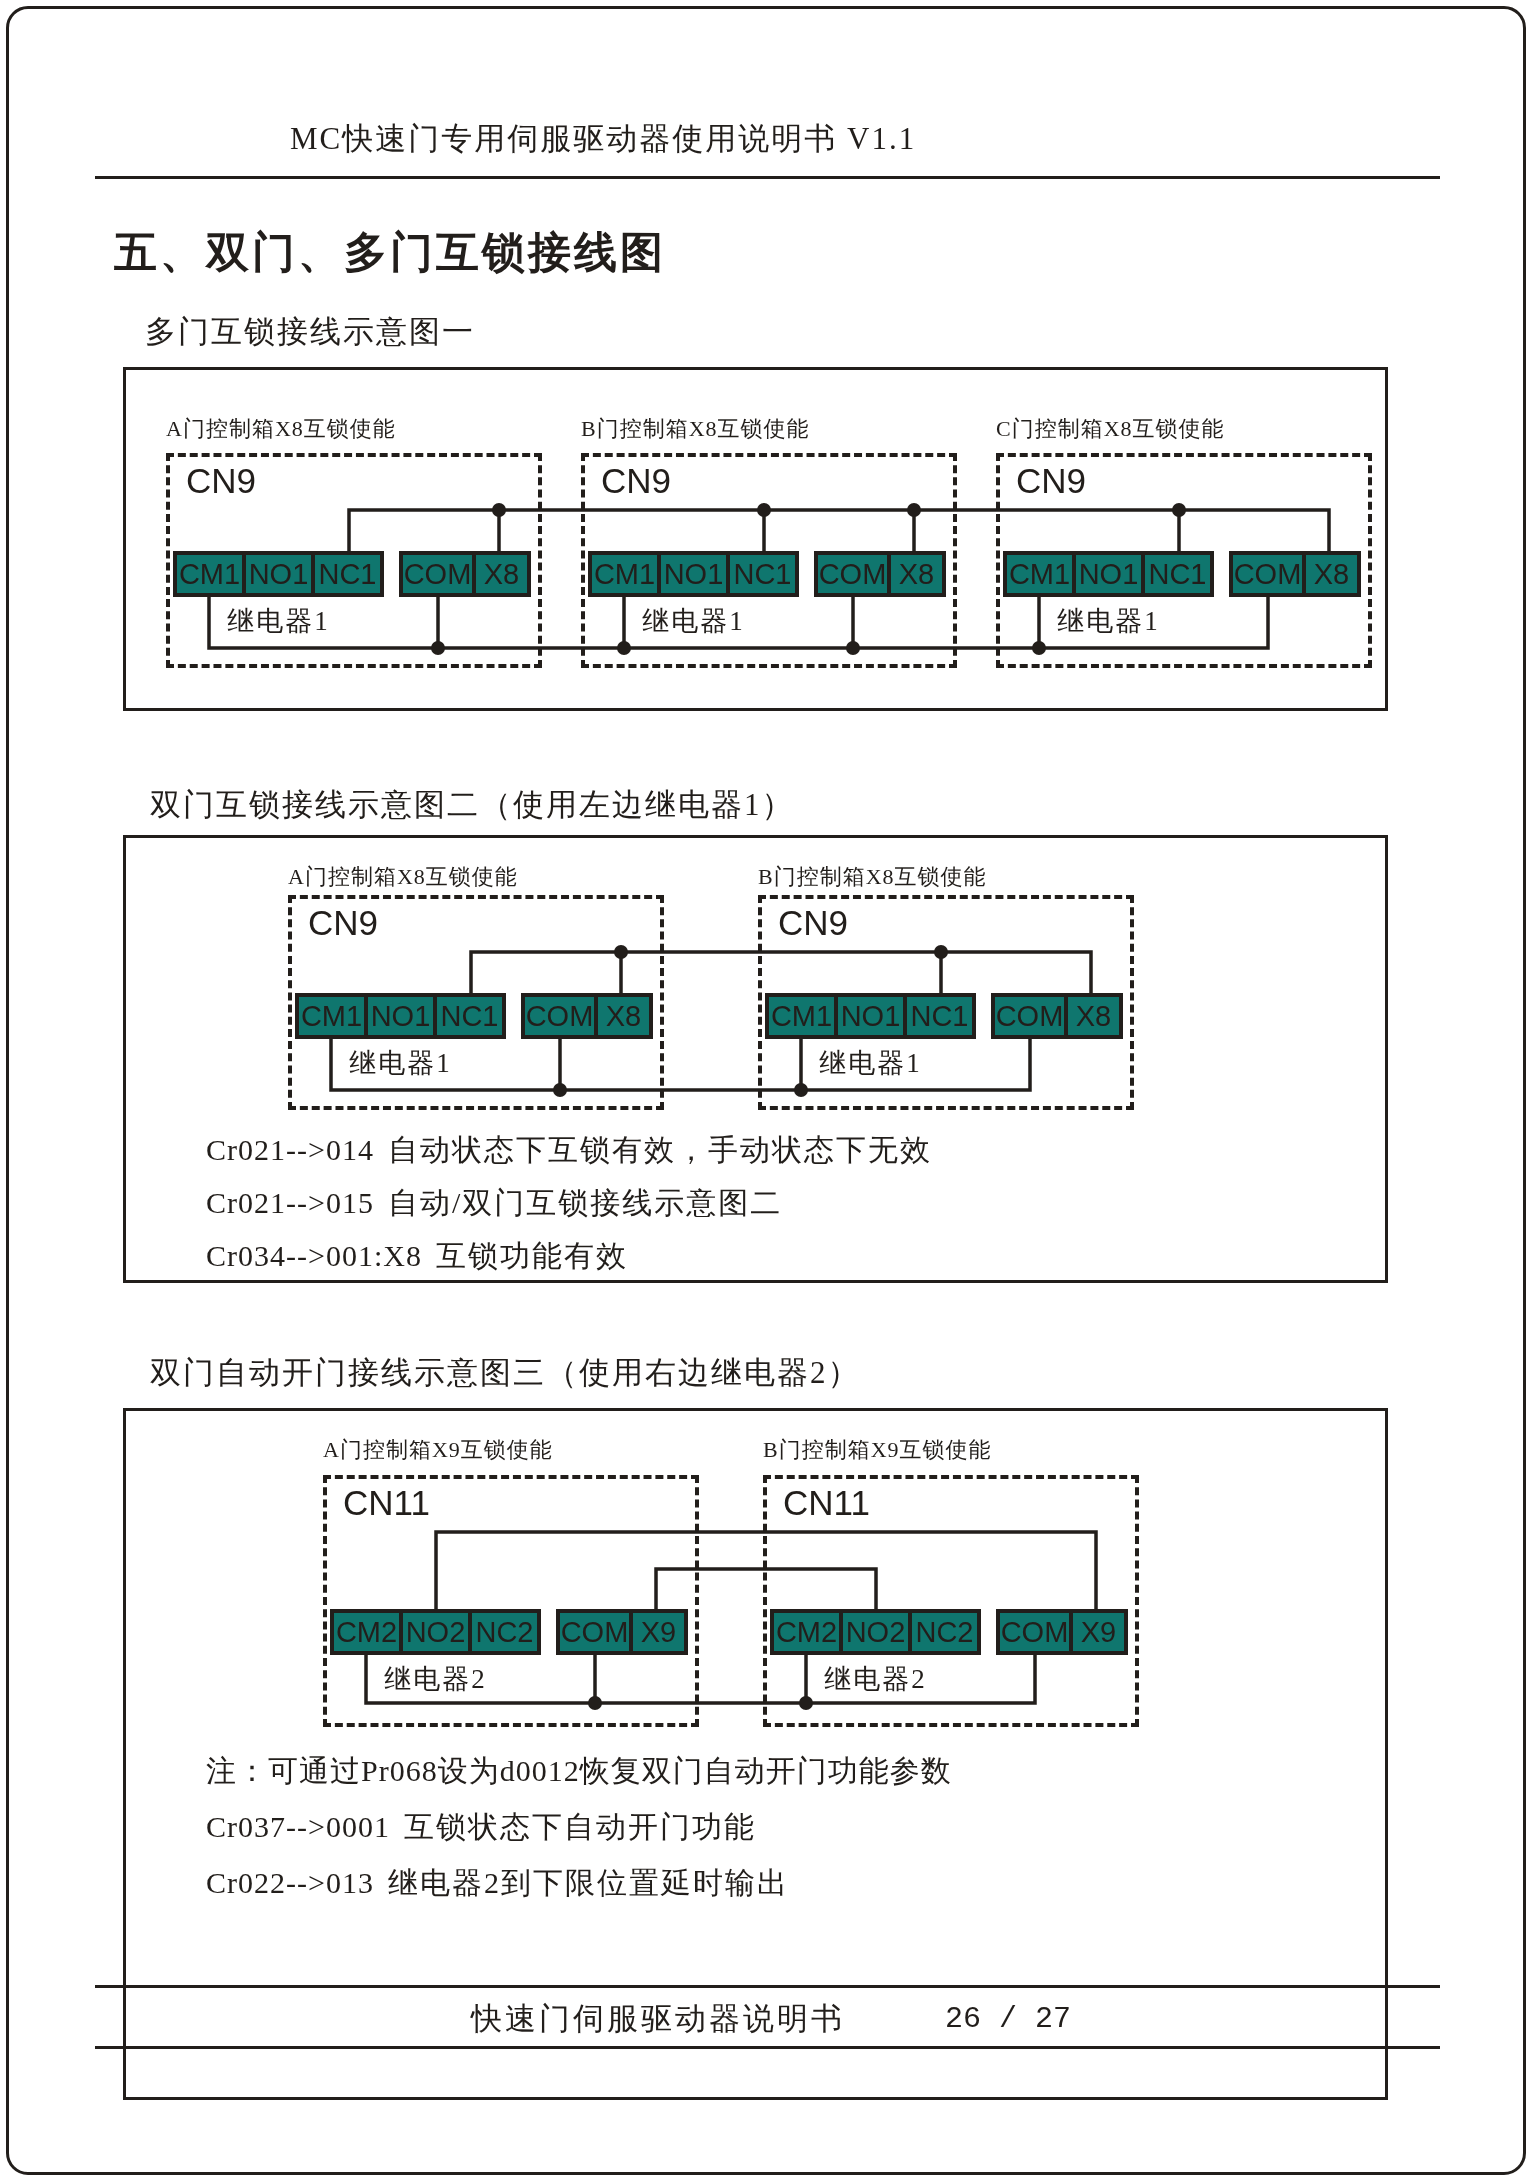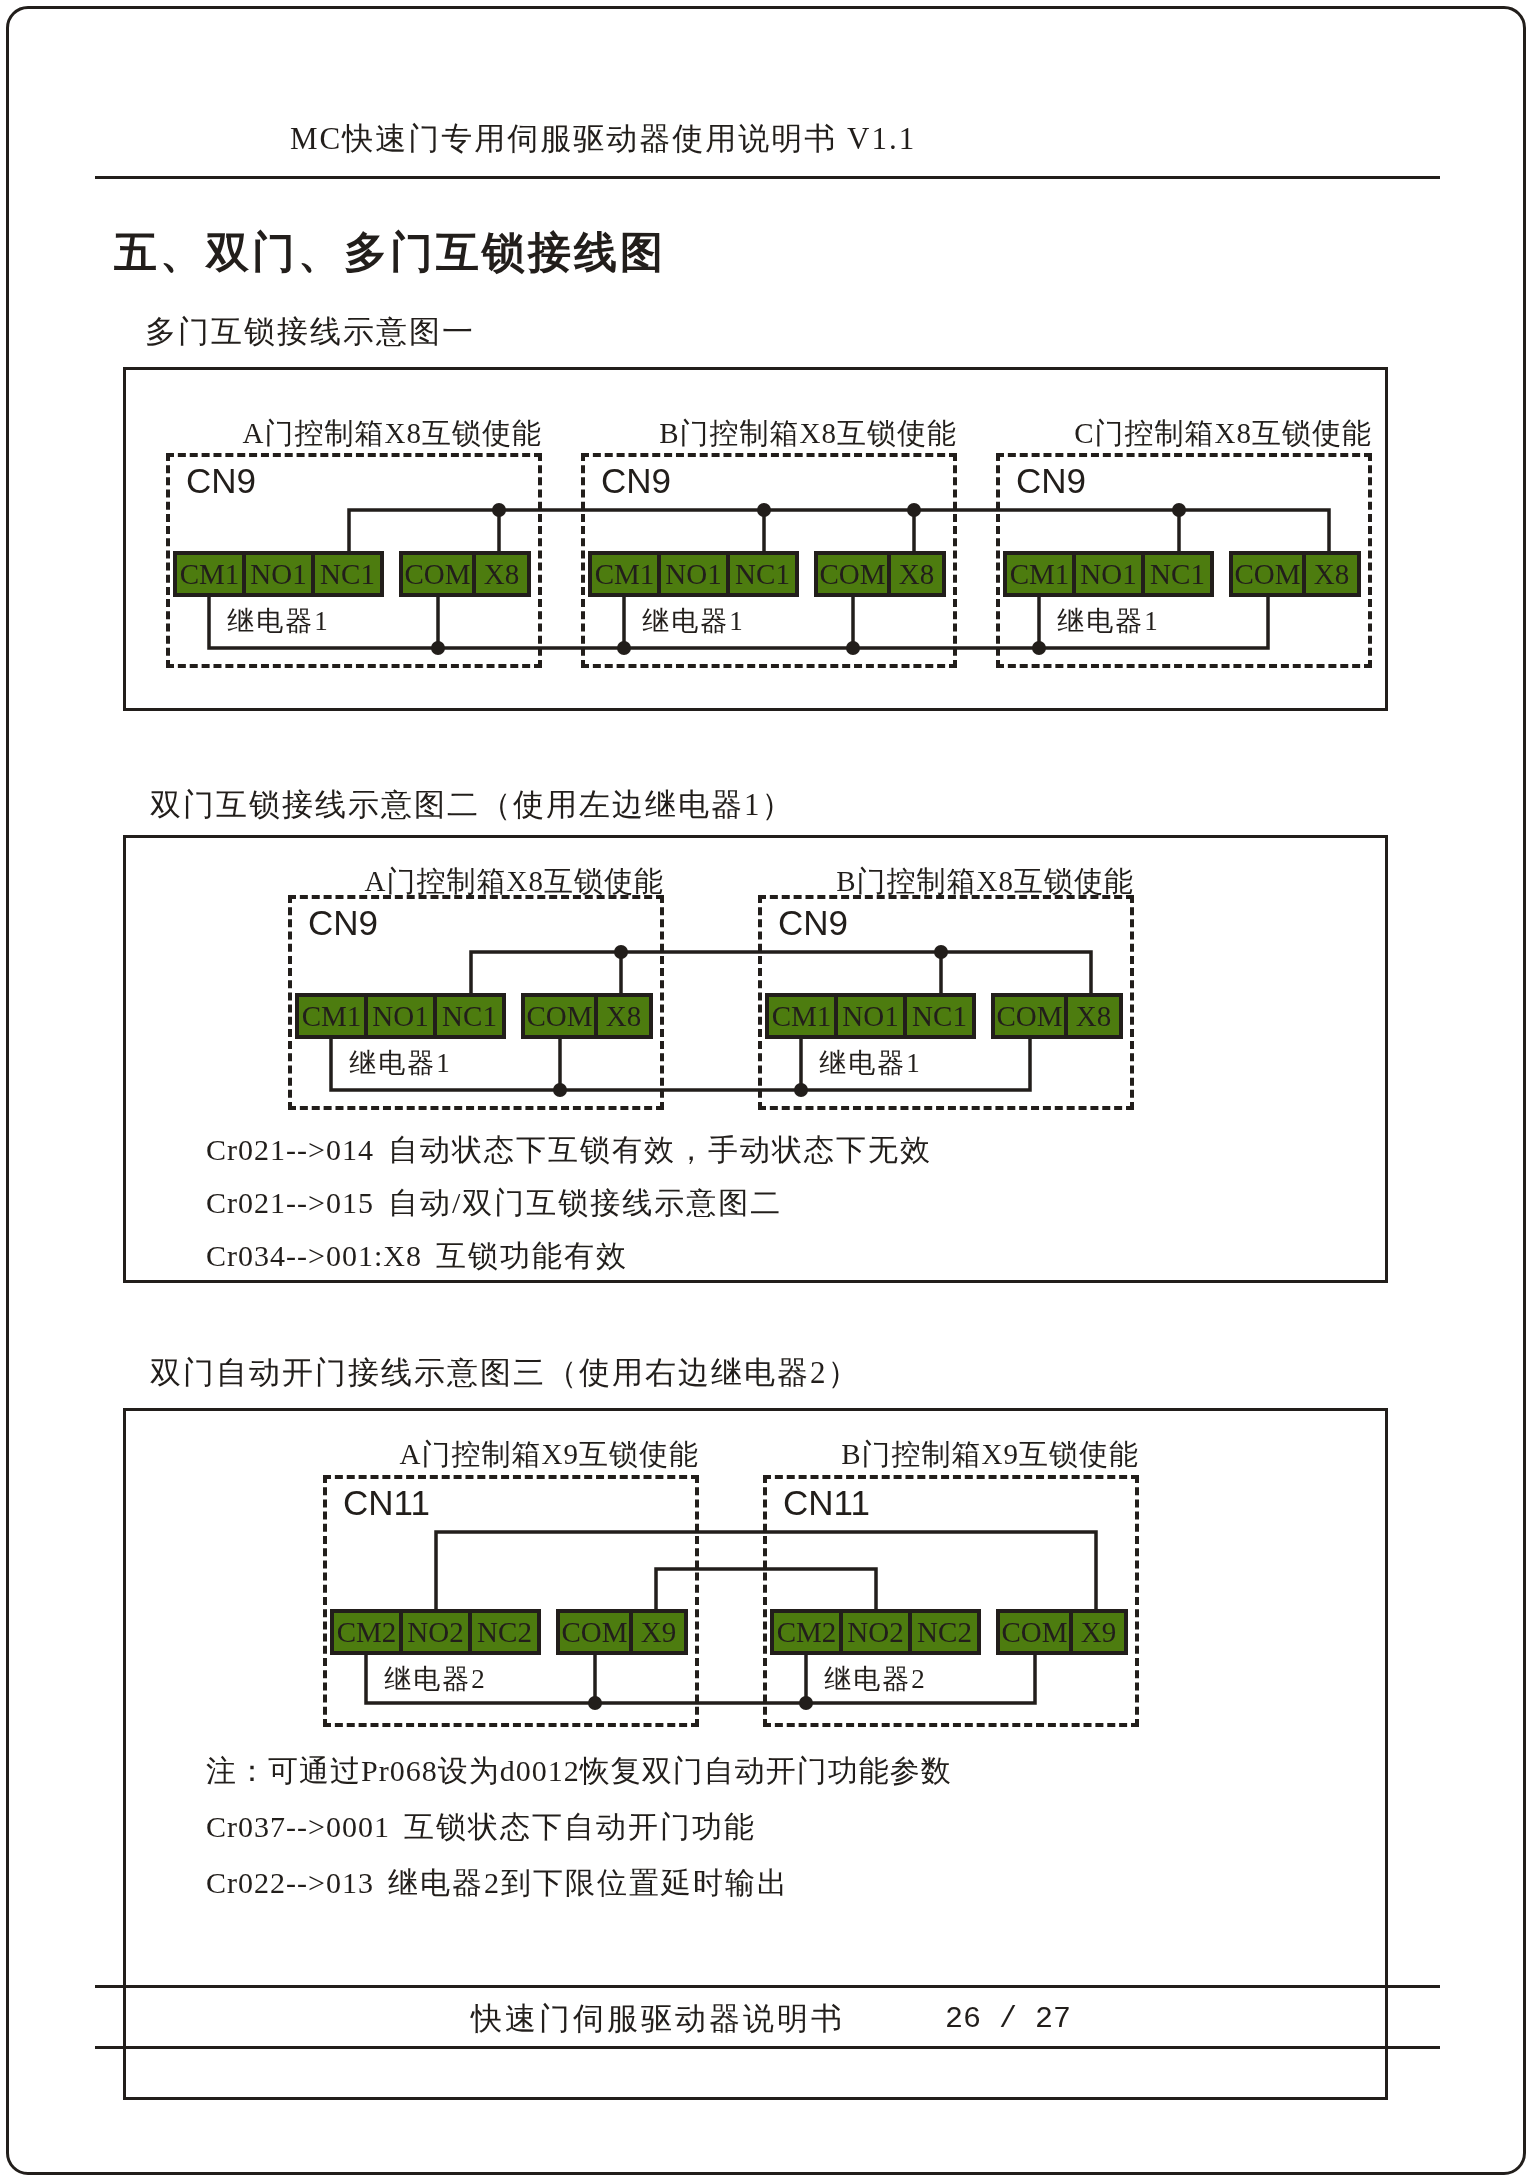--- a/index.html
+++ b/index.html
@@ -23,35 +23,35 @@
   .caption{position:absolute;font-size:31px;letter-spacing:2px;white-space:nowrap;}
   .frame{
     position:absolute;left:123px;width:1265px;border:3px solid var(--ink);
     box-sizing:border-box;background:#fff;
   }
   .wires{position:absolute;left:0;top:0;}
   .wires path{fill:none;stroke:var(--ink);stroke-width:3.5px;}
   .wires line{stroke:var(--ink);stroke-width:3.5px;}
   .wires circle{fill:var(--ink);stroke:none;}
   .door-title{
-    position:absolute;width:376px;text-align:right;font-size:29px;letter-spacing:1px;white-space:nowrap;
+    position:absolute;width:376px;text-align:left;font-size:22px;letter-spacing:1px;white-space:nowrap;
   }
   .door{
     position:absolute;width:376px;height:215px;border:4px dashed var(--ink);
     box-sizing:border-box;background:transparent;
   }
   .d3 .door{height:252px;}
   .cn{
     position:absolute;left:16px;top:4px;
     font-family:"Liberation Sans","DejaVu Sans",sans-serif;font-size:35px;
   }
   .cell{
     position:absolute;top:94px;height:46px;border:4px solid var(--ink);
-    box-sizing:border-box;background:#4d7c0f;text-align:center;
-    font-family:Liberation Serif, serif;font-size:29px;line-height:38px;
+    box-sizing:border-box;background:#0f766e;text-align:center;
+    font-family:Liberation Sans, sans-serif;font-size:29px;line-height:38px;
   }
   .d3 .cell{top:130px;}
   .c1{left:3px;width:73px}.c2{left:72px;width:73px}.c3{left:141px;width:73px}
   .c4{left:229px;width:77px}.c5{left:302px;width:59px}
   .relay{
     position:absolute;left:3px;top:146px;width:211px;text-align:center;
     font-size:27px;letter-spacing:2px;
   }
   .d3 .relay{top:182px;}
   .param{position:absolute;left:80px;font-size:30px;white-space:nowrap;}

